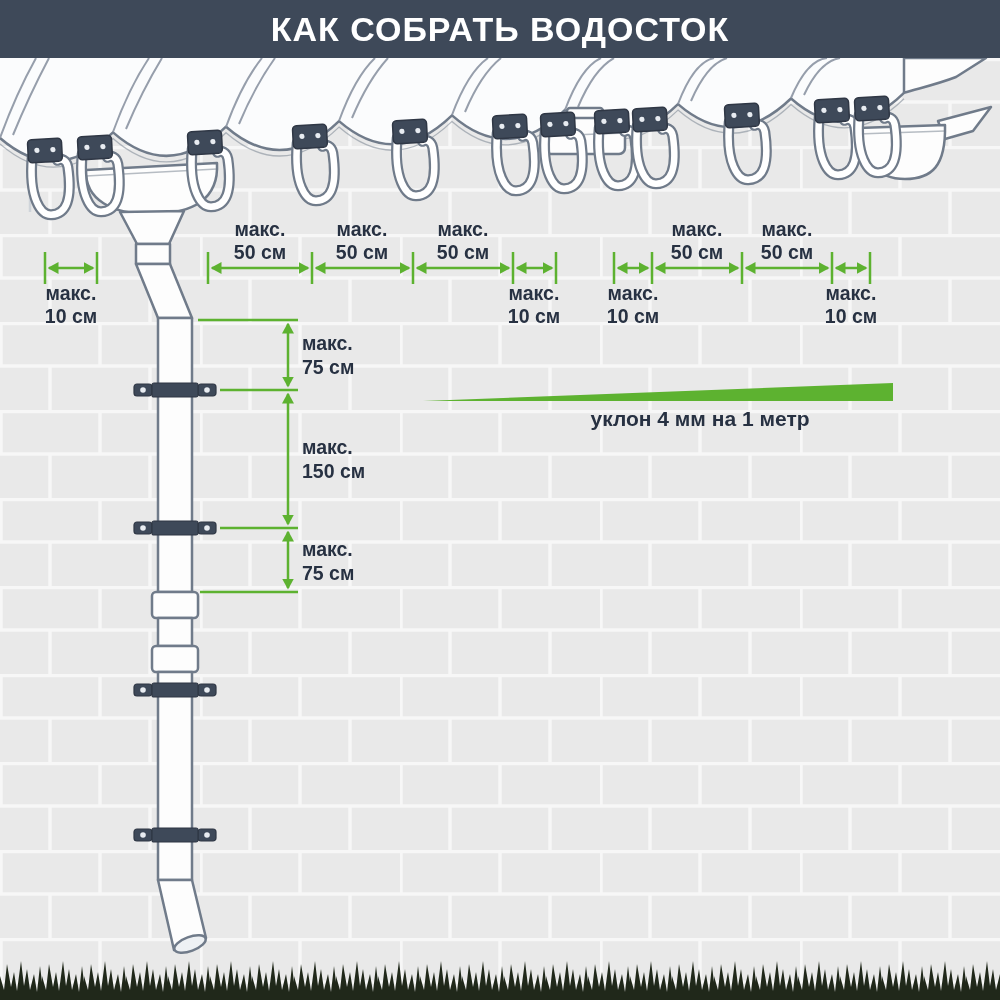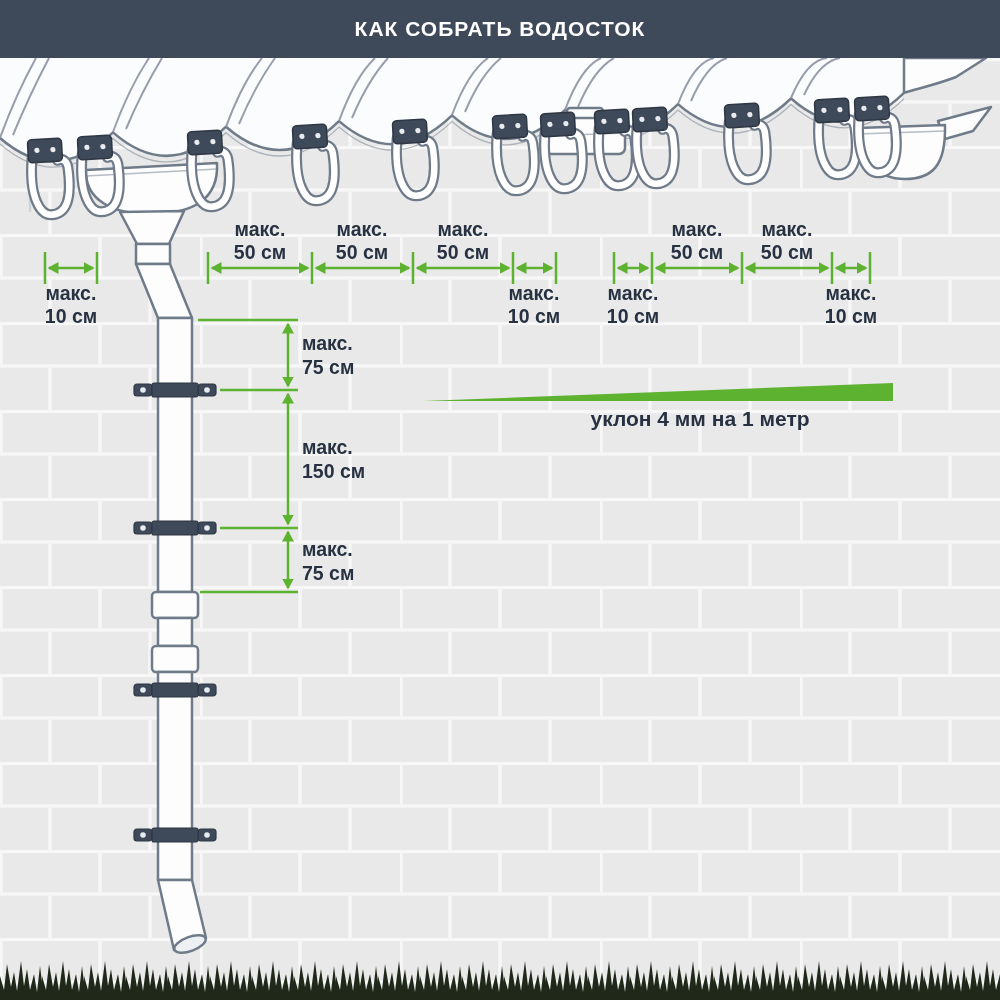--- a/index.html
+++ b/index.html
@@ -9,21 +9,21 @@
     --wall:#e9e9e9;
     --outline_gray:#707b8a;
     --hardware_slate:#3e4959;
     --grass_dark:#20281a;
   }
   html,body{margin:0;padding:0;background:#fff;}
   .stage{position:relative;width:1000px;height:1000px;overflow:hidden;background:var(--wall);
          font-family:"Liberation Sans",sans-serif;}
   .topbar{position:absolute;top:0;left:0;width:1000px;height:58px;background:var(--header_bg);
           display:flex;align-items:center;justify-content:center;z-index:5;}
-  .topbar h1{margin:5px;color:#ffffff;font-size:21px;font-weight:bold;letter-spacing:1px;
+  .topbar h1{margin:5px;color:#ffffff;font-size:34px;font-weight:bold;letter-spacing:1px;
              font-family:"Liberation Sans",sans-serif;}
   svg{display:block;position:absolute;top:58px;left:0;}
   .outline{fill:#fdfdfd;stroke:var(--outline_gray);stroke-width:2.5;stroke-linejoin:round;}
   .edge{fill:none;stroke:var(--outline_gray);stroke-width:2.5;stroke-linejoin:round;}
   .thin{fill:none;stroke:var(--outline_gray);stroke-width:1.3;opacity:.5;}
   .ridge{fill:none;stroke:#8b94a2;stroke-width:2;opacity:.9;}
   .hook-outer{fill:none;stroke:var(--outline_gray);stroke-width:11;stroke-linecap:round;}
   .hook-inner{fill:none;stroke:#ffffff;stroke-width:6.5;stroke-linecap:round;}
   .plate{fill:var(--hardware_slate);stroke:#2f3745;stroke-width:1.5;}
   .plate-hole{fill:#e8ecf1;}

